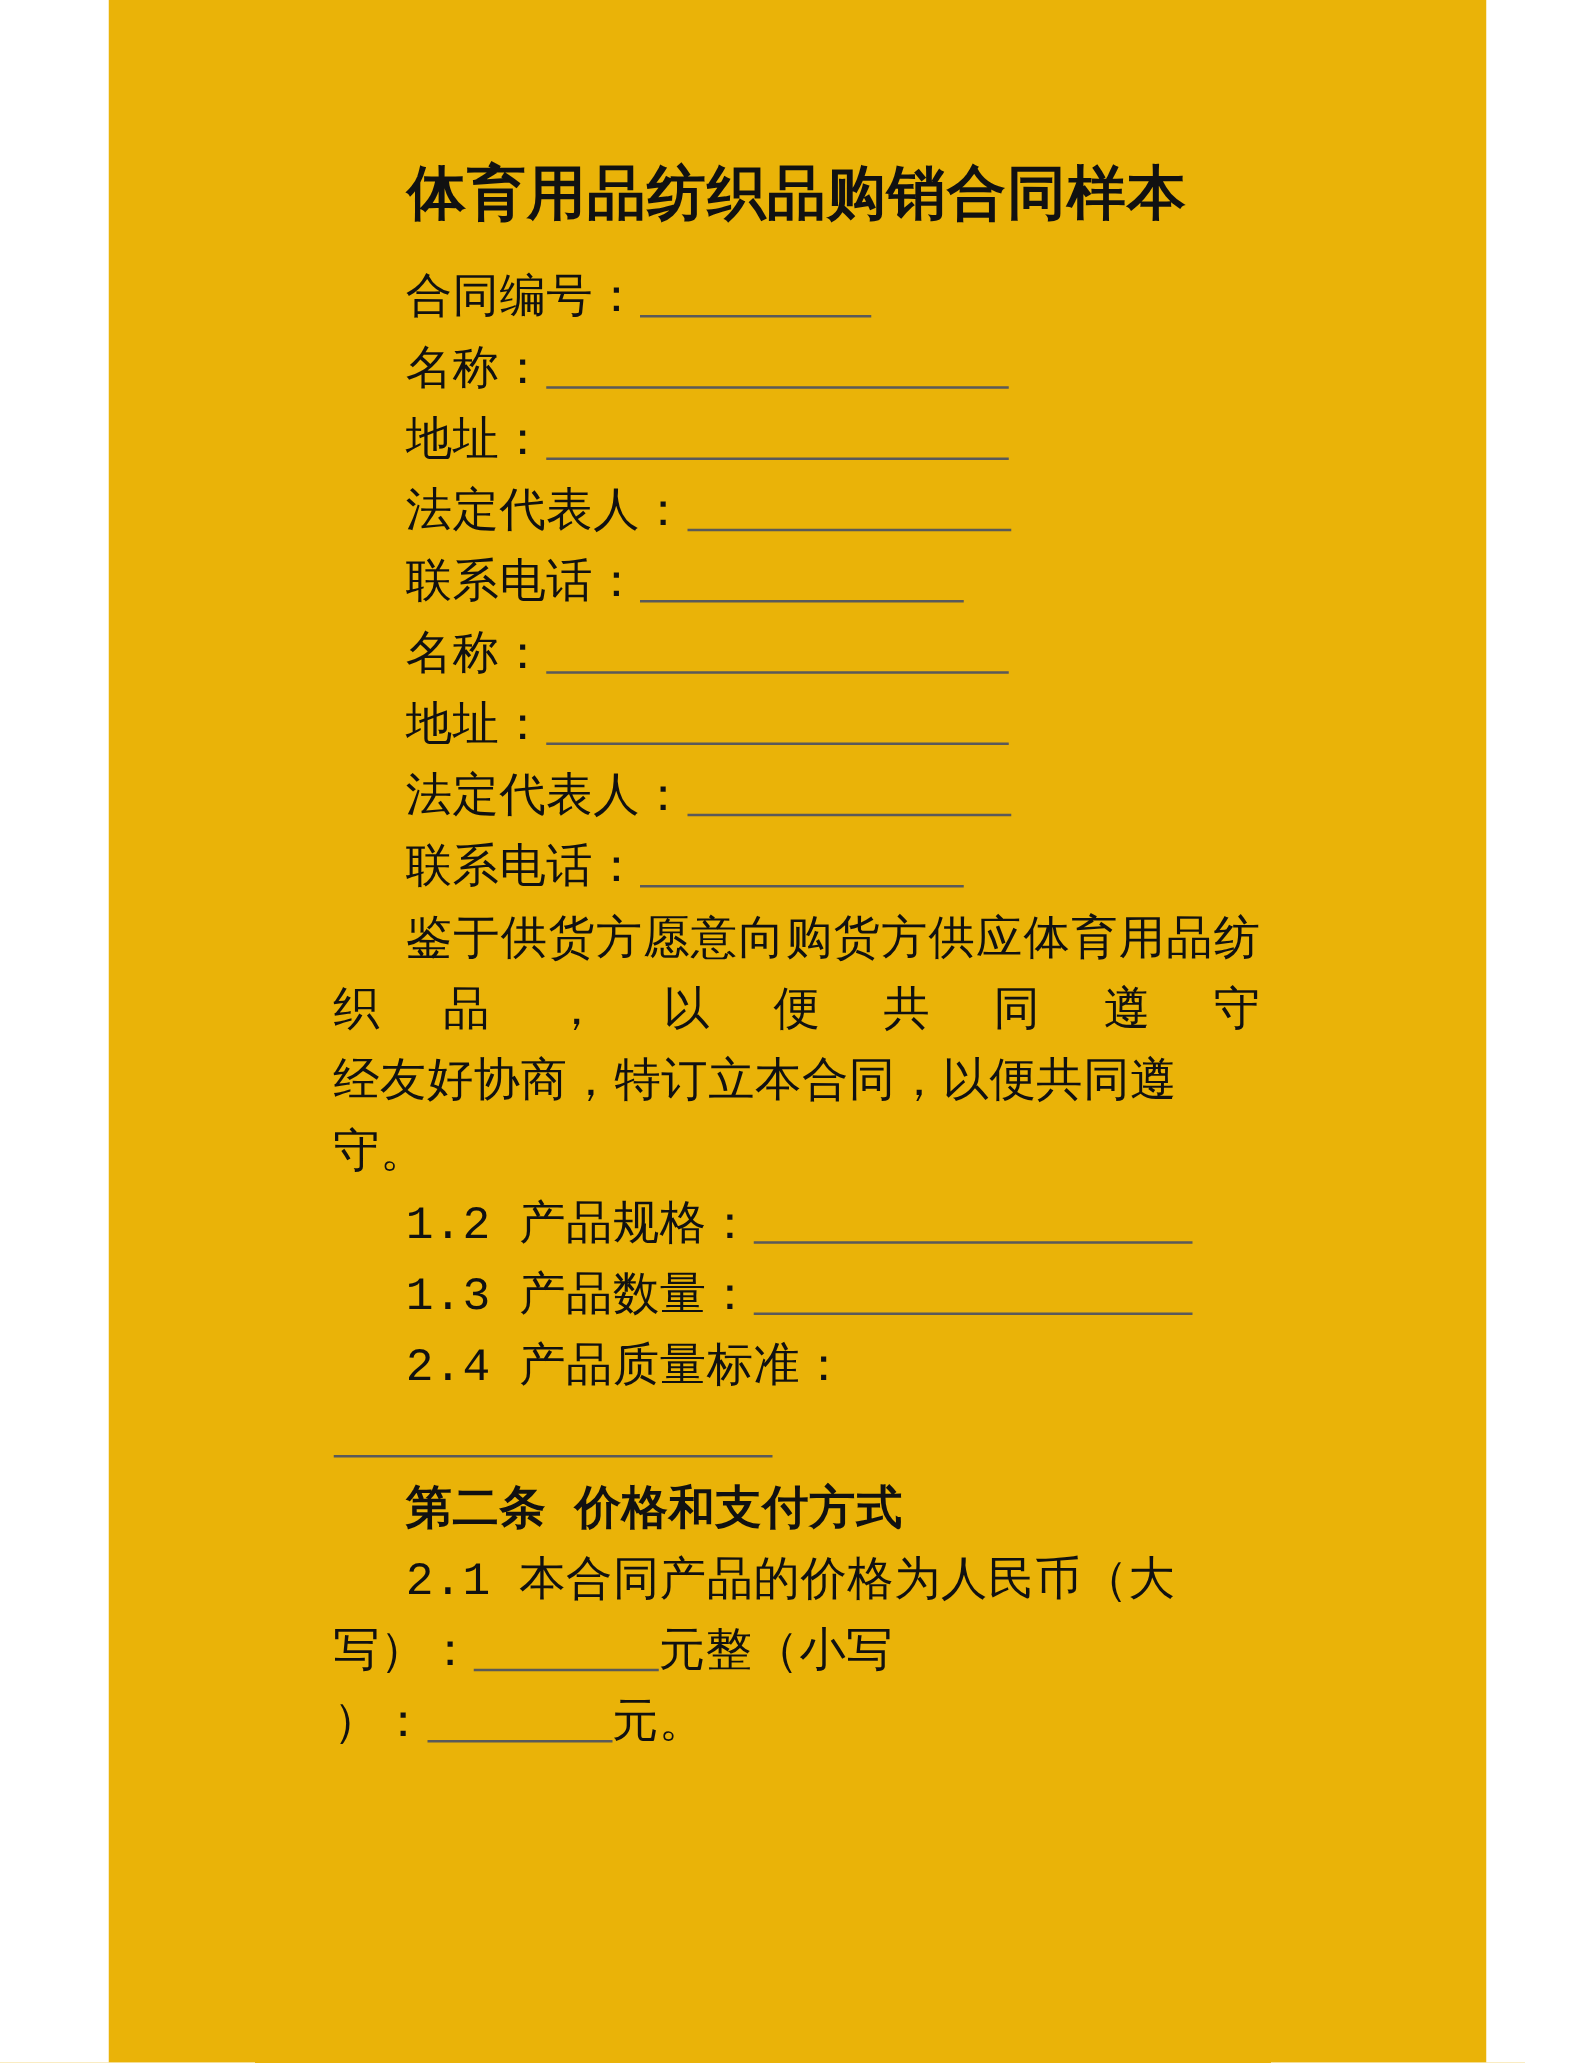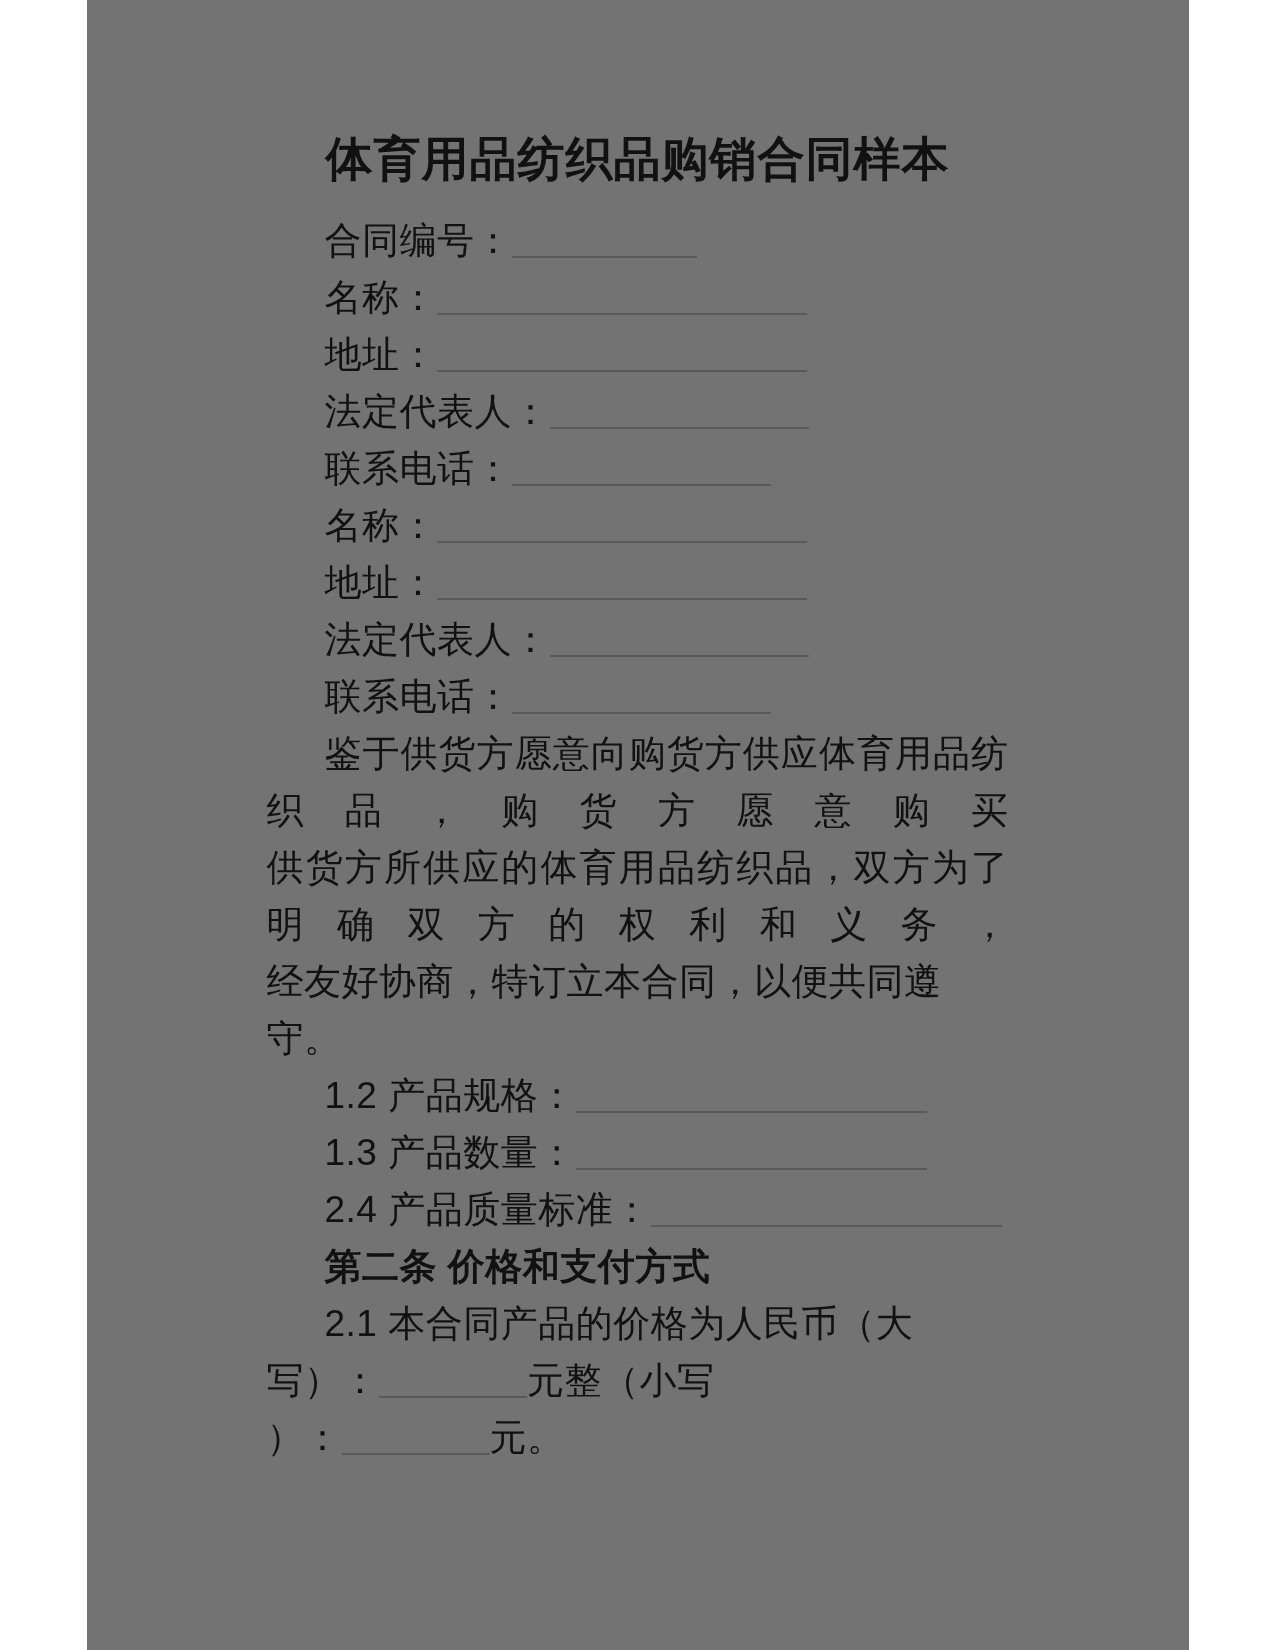--- a/index.html
+++ b/index.html
@@ -5,23 +5,23 @@
   html, body {
     margin: 0;
     padding: 0;
     background: #ffffff;
   }
   .page {
     position: relative;
     width: 1102px;
     height: 1650px;
     margin: 0 auto;
-    background: #737373;
+    background: #eab308;
     overflow: hidden;
-    font-family: Liberation Sans, sans-serif;
+    font-family: Liberation Mono, monospace;
     color: #111111;
   }
   .doc {
     padding: 128px 180px 0 180px;
   }
   .doc-title {
     font-size: 47px;
     font-weight: bold;
     text-align: center;
     line-height: 62px;
@@ -63,22 +63,21 @@
     <div class="body-lines">
         <p class="line indent"><span>合同编号：</span><span class="blank" style="width: 5em;"></span></p>
         <p class="line indent"><span>名称：</span><span class="blank" style="width: 10em;"></span></p>
         <p class="line indent"><span>地址：</span><span class="blank" style="width: 10em;"></span></p>
         <p class="line indent"><span>法定代表人：</span><span class="blank" style="width: 7em;"></span></p>
         <p class="line indent"><span>联系电话：</span><span class="blank" style="width: 7em;"></span></p>
         <p class="line indent"><span>名称：</span><span class="blank" style="width: 10em;"></span></p>
         <p class="line indent"><span>地址：</span><span class="blank" style="width: 10em;"></span></p>
         <p class="line indent"><span>法定代表人：</span><span class="blank" style="width: 7em;"></span></p>
         <p class="line indent"><span>联系电话：</span><span class="blank" style="width: 7em;"></span></p>
-        <p class="line indent justify"><span>鉴于供货方愿意向购货方供应体育用品纺织品，购货方愿意购买</span></p>
-        <p class="line justify"><span>供货方所供应的体育用品纺织品，双方为了明确双方的权利和义务，</span></p>
+        <p class="line indent justify"><span>鉴于供货方愿意向购货方供应体育用品纺织品，以便共同遵守</span></p>
         <p class="line"><span>经友好协商，特订立本合同，以便共同遵守。</span></p>
         <p class="line indent"><span>1.2 产品规格：</span><span class="blank" style="width: 9.5em;"></span></p>
         <p class="line indent"><span>1.3 产品数量：</span><span class="blank" style="width: 9.5em;"></span></p>
         <p class="line indent"><span>2.4 产品质量标准：</span><span class="blank" style="width: 9.5em;"></span></p>
         <p class="line indent bold"><span>第二条 价格和支付方式</span></p>
         <p class="line indent"><span>2.1 本合同产品的价格为人民币（大写）：</span><span class="blank" style="width: 4em;"></span><span>元整（小写</span></p>
         <p class="line"><span>）：</span><span class="blank" style="width: 4em;"></span><span>元。</span></p>
       </div>
   </div>
 </div>

